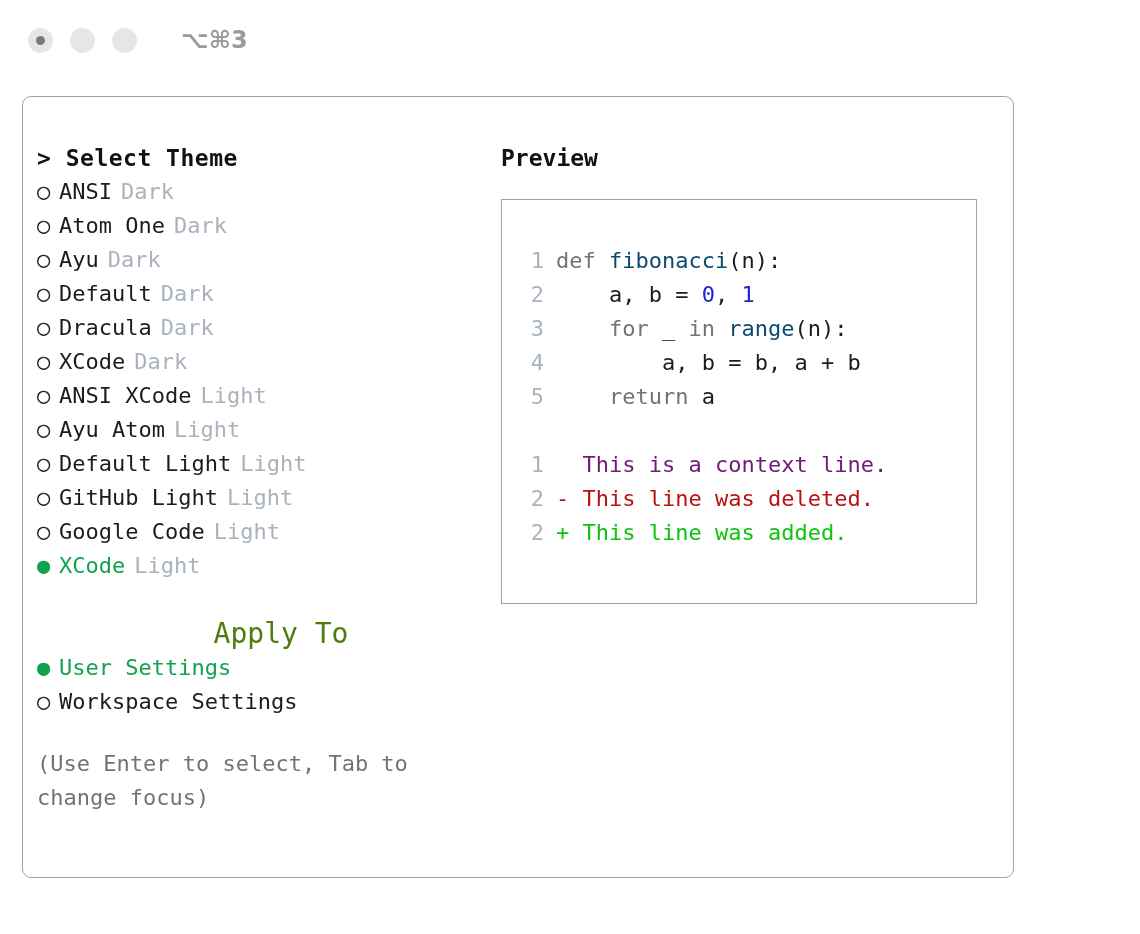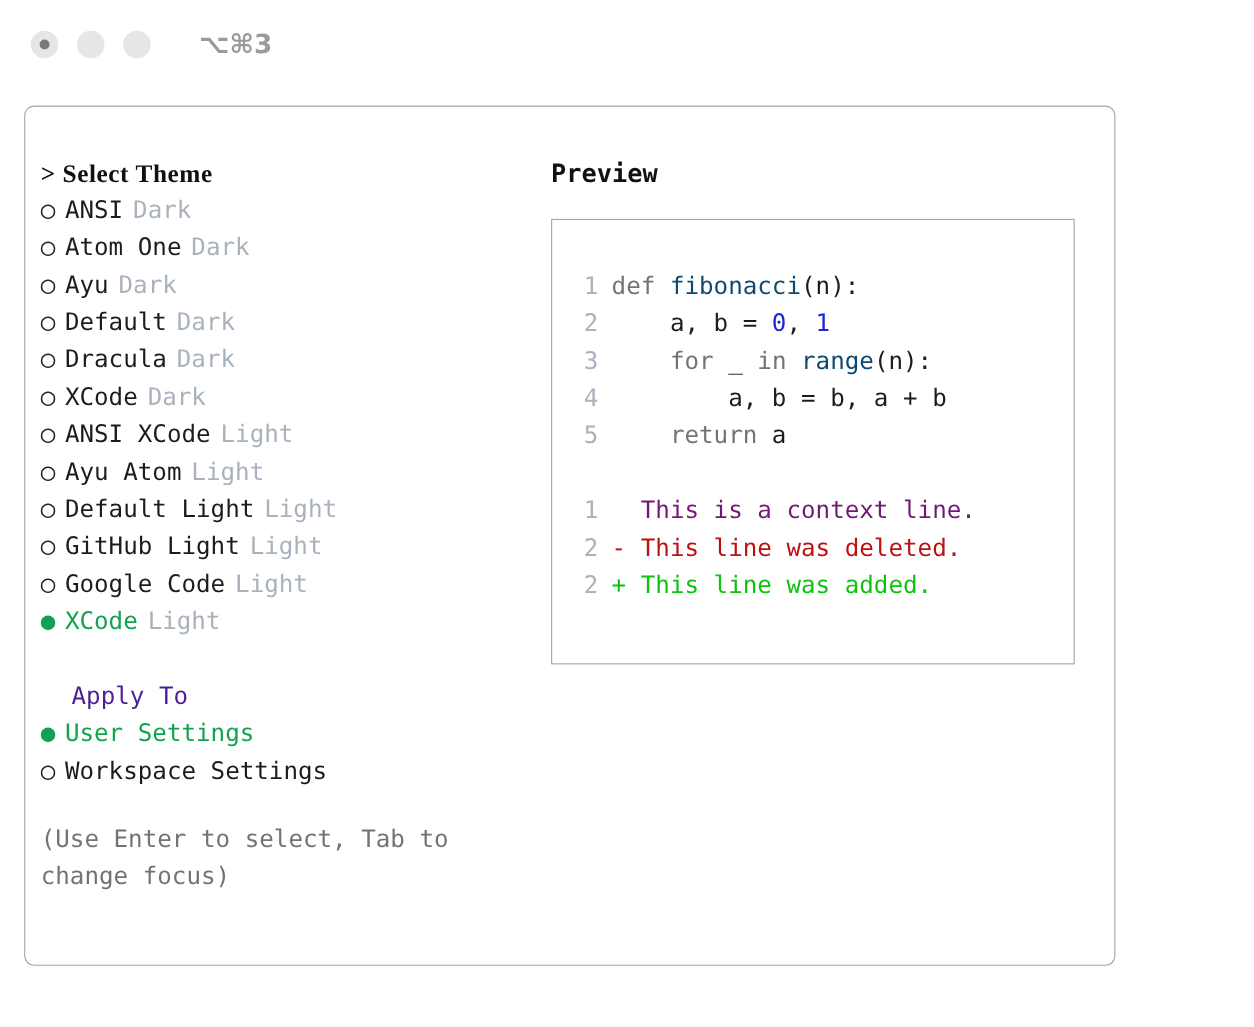--- a/index.html
+++ b/index.html
@@ -95,21 +95,21 @@
     width: 500px;
   }
 
   .section-title {
     font-size: 23px;
     font-weight: bold;
     color: #111111;
     line-height: 34px;
     white-space: pre;
   }
-  #select-theme-title { letter-spacing: 0.5px; font-family: Liberation Serif, serif; }
+  #select-theme-title { letter-spacing: 0.5px; }
 
   .opt-row {
     display: flex;
     align-items: baseline;
     line-height: 34px;
     font-size: 22px;
     white-space: pre;
   }
   .bullet {
     width: 22px;
@@ -123,25 +123,26 @@
   .opt-label { color: #1c1c1c; }
   .opt-label.selected { color: #13a24f; }
   .opt-kind {
     color: #a9b2bd;
     margin-left: 9px;
   }
 
   .spacer-row { height: 34px; }
 
   #apply-to-label {
-    font-size: 22px;
-    color: #4c1d95;
+    font-size: 28px;
+    color: #4d7c0f;
     line-height: 34px;
     padding-left: 28px;
     white-space: pre;
+    text-align: center;
   }
 
   #hint-text {
     margin-top: 28px;
     font-size: 22px;
     color: #737373;
     line-height: 34px;
     width: 420px;
     white-space: pre-wrap;
   }

